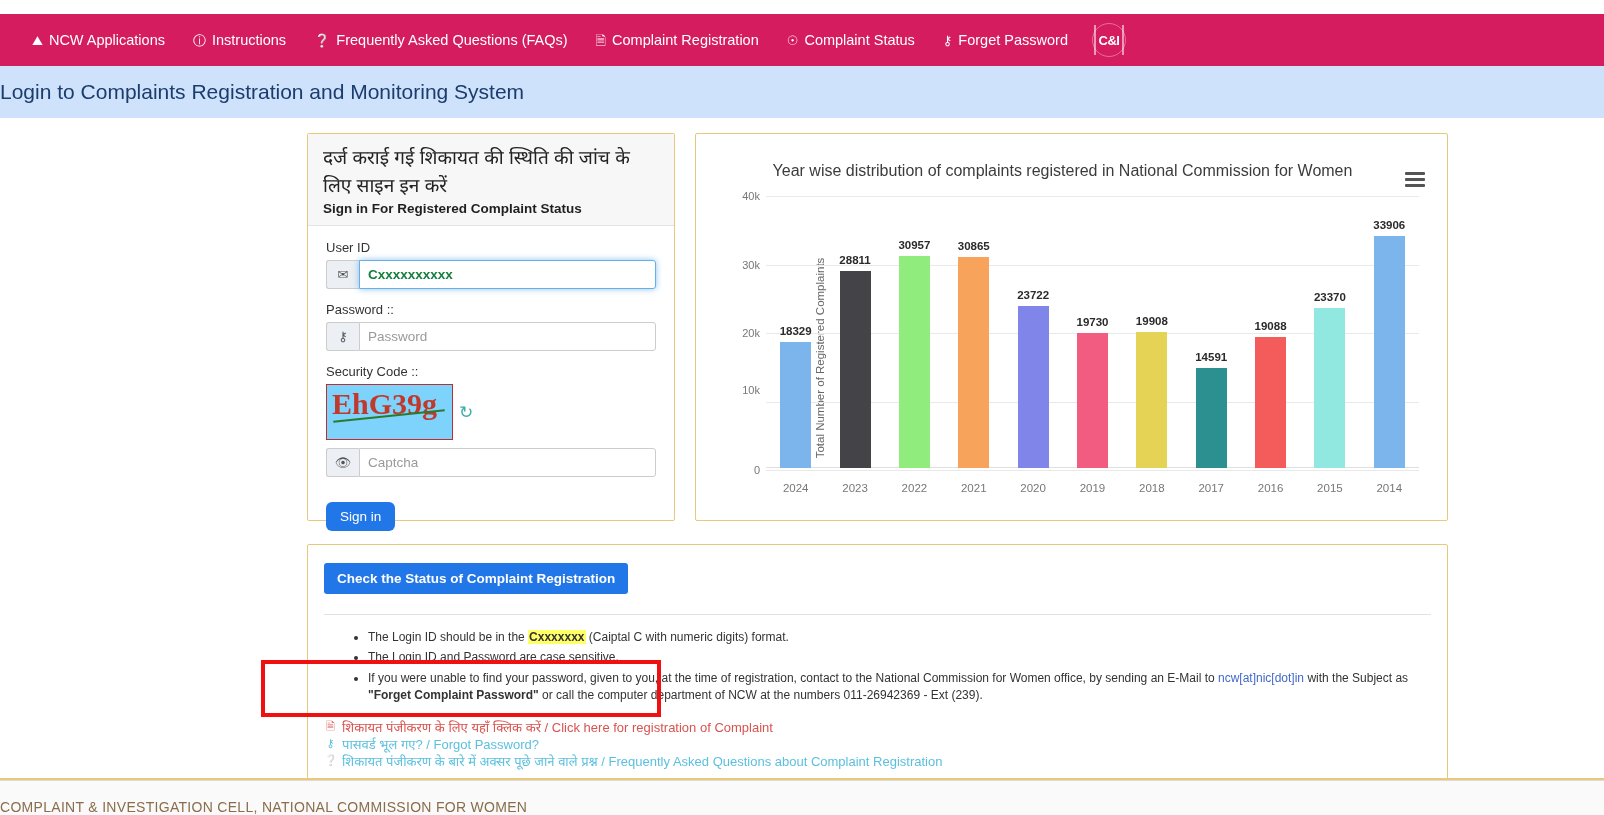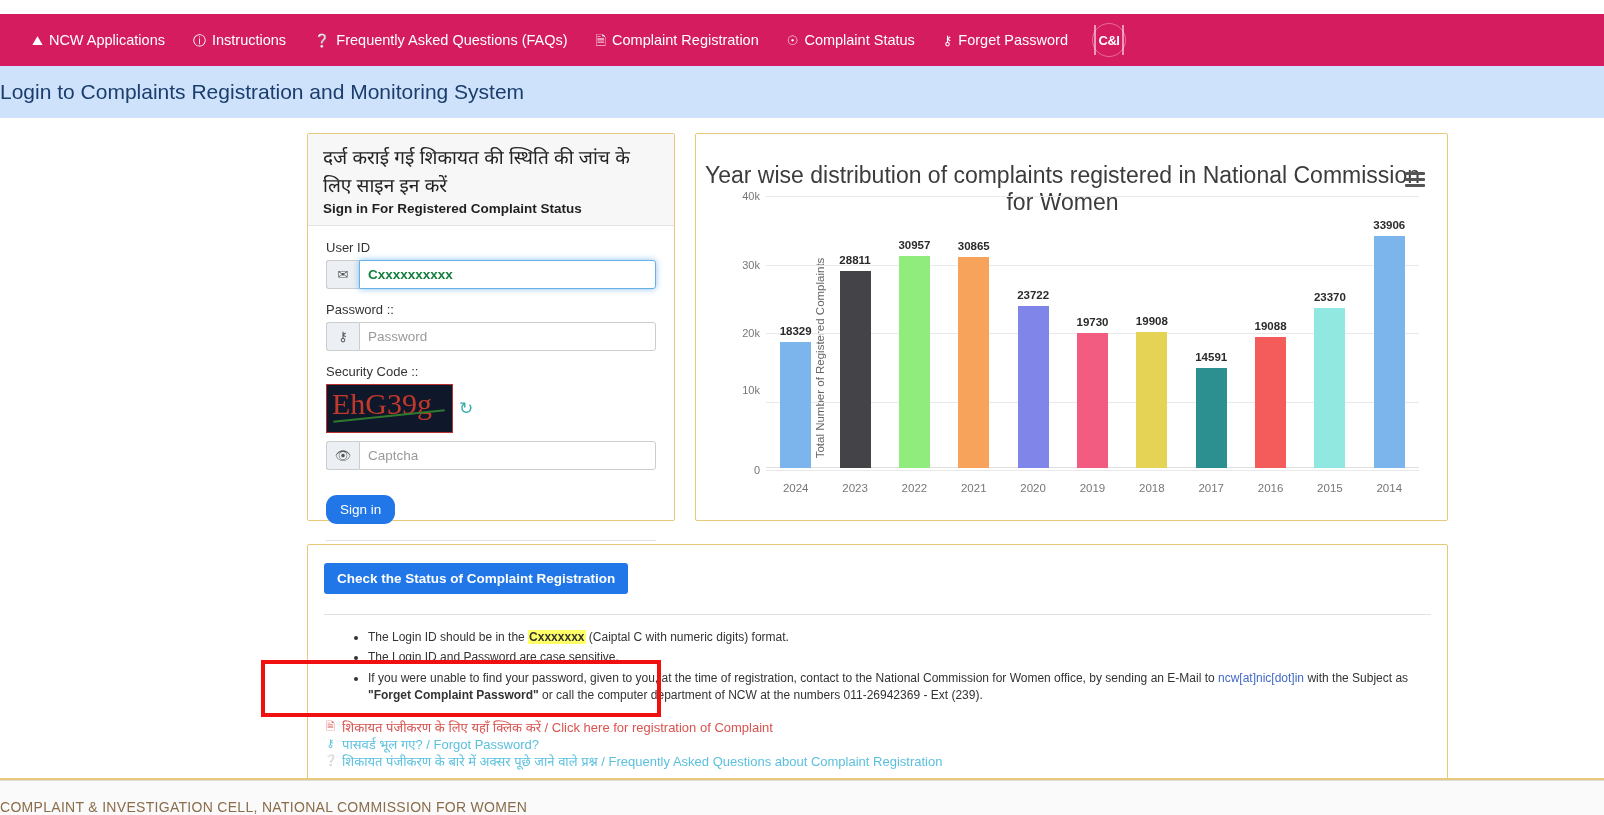--- a/index.html
+++ b/index.html
@@ -117,63 +117,64 @@
   .ig-input::placeholder { color: #9a9a9a; }
   .ig-input.focused {
     border-color: #66afe9;
     box-shadow: 0 0 6px rgba(102,175,233,0.75);
     color: #15803d;
     font-weight: bold;
   }
   .captcha-row { display: flex; align-items: center; gap: 6px; margin-bottom: 8px; }
   .captcha-box {
     position: relative;
-    width: 127px; height: 49px;
+    width: 127px; height: 56px;
     border: 1.5px solid #b83030;
-    background: #0f172a;
+    background: #7dd3fc;
     overflow: hidden;
+    font-weight: bold;
   }
   .captcha-text {
     position: absolute; left: 5px; top: 2px;
     font-family: "Liberation Serif", serif;
     font-size: 30px;
     color: #c0392b;
     letter-spacing: 0px;
   }
   .captcha-strike {
     position: absolute; left: 6px; top: 30px; width: 112px; height: 2px;
     background: #2d7a2d;
     transform: rotate(-6deg);
   }
   .refresh-ico { color: #38ada9; font-size: 17px; cursor: pointer; }
   .signin-btn {
     margin-top: 12px;
     background: #2176e8;
     color: #fff;
     border: none;
-    border-radius: 11px;
+    border-radius: 6px;
     font-size: 13.5px;
     padding: 7px 14px;
     cursor: pointer;
     font-family: "Liberation Sans", sans-serif;
   }
   .card-rule { margin-top: 16px; border-top: 1px solid #e2e2e2; }
 
   
   .chart-card {
     position: absolute;
     left: 695px; top: 15px;
     width: 753px; height: 388px;
     border: 1px solid #e8c97a;
     background: #ffffff;
     border-radius: 2px;
   }
   .chart-title {
     text-align: center;
-    font-size: 23px;
+    font-size: 16px;
     color: #3c3c3c;
     font-weight: 400;
     margin: 28px 0 0 0;
     padding-right: 18px;
   }
   .burger {
     position: absolute; right: 22px; top: 38px;
     width: 20px; cursor: pointer;
   }
   .burger span {

